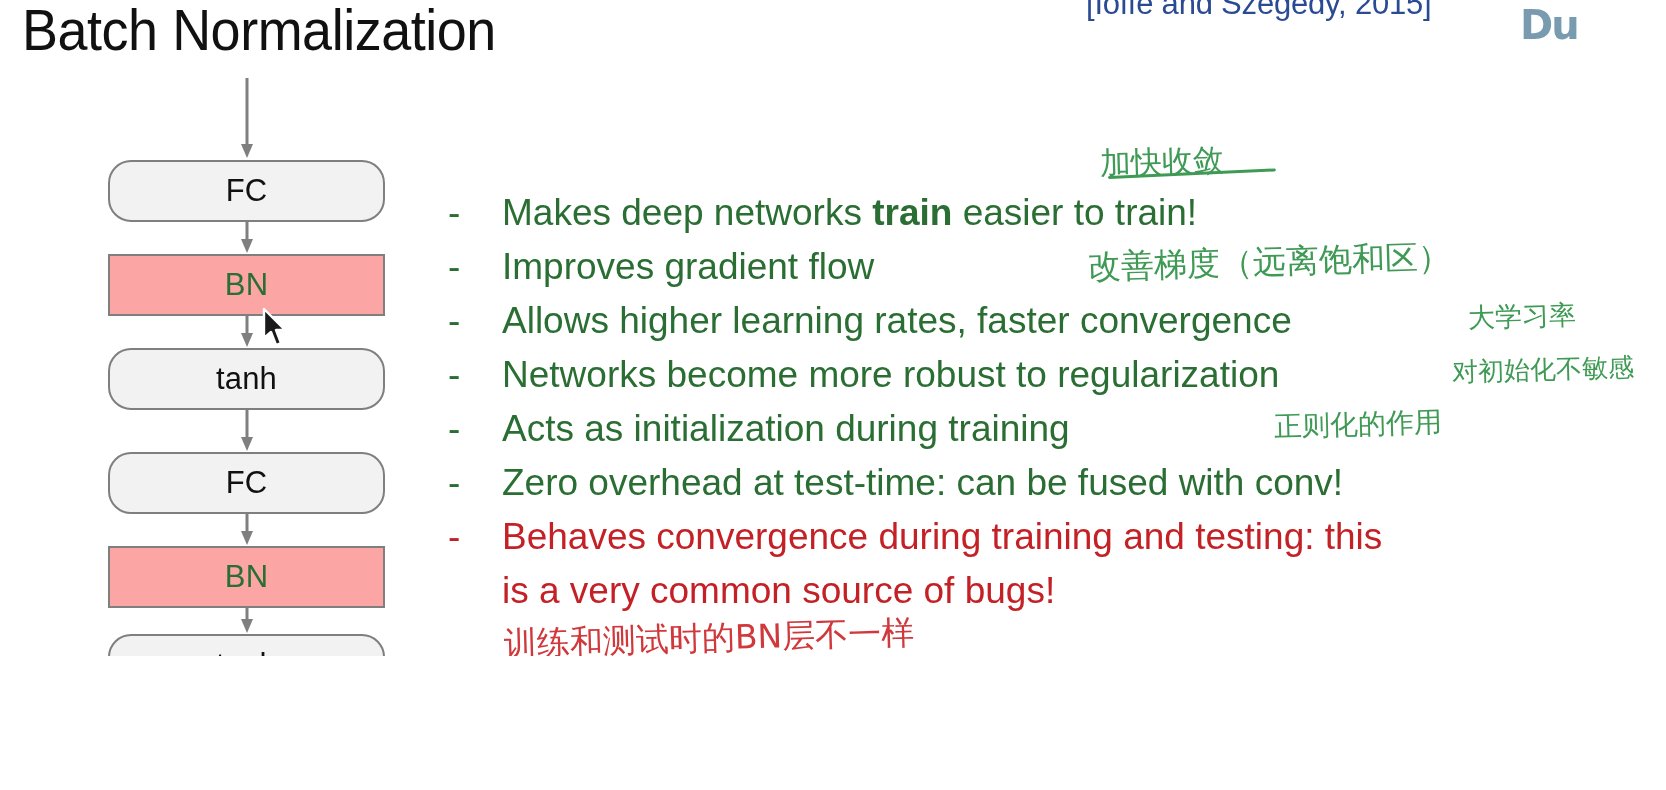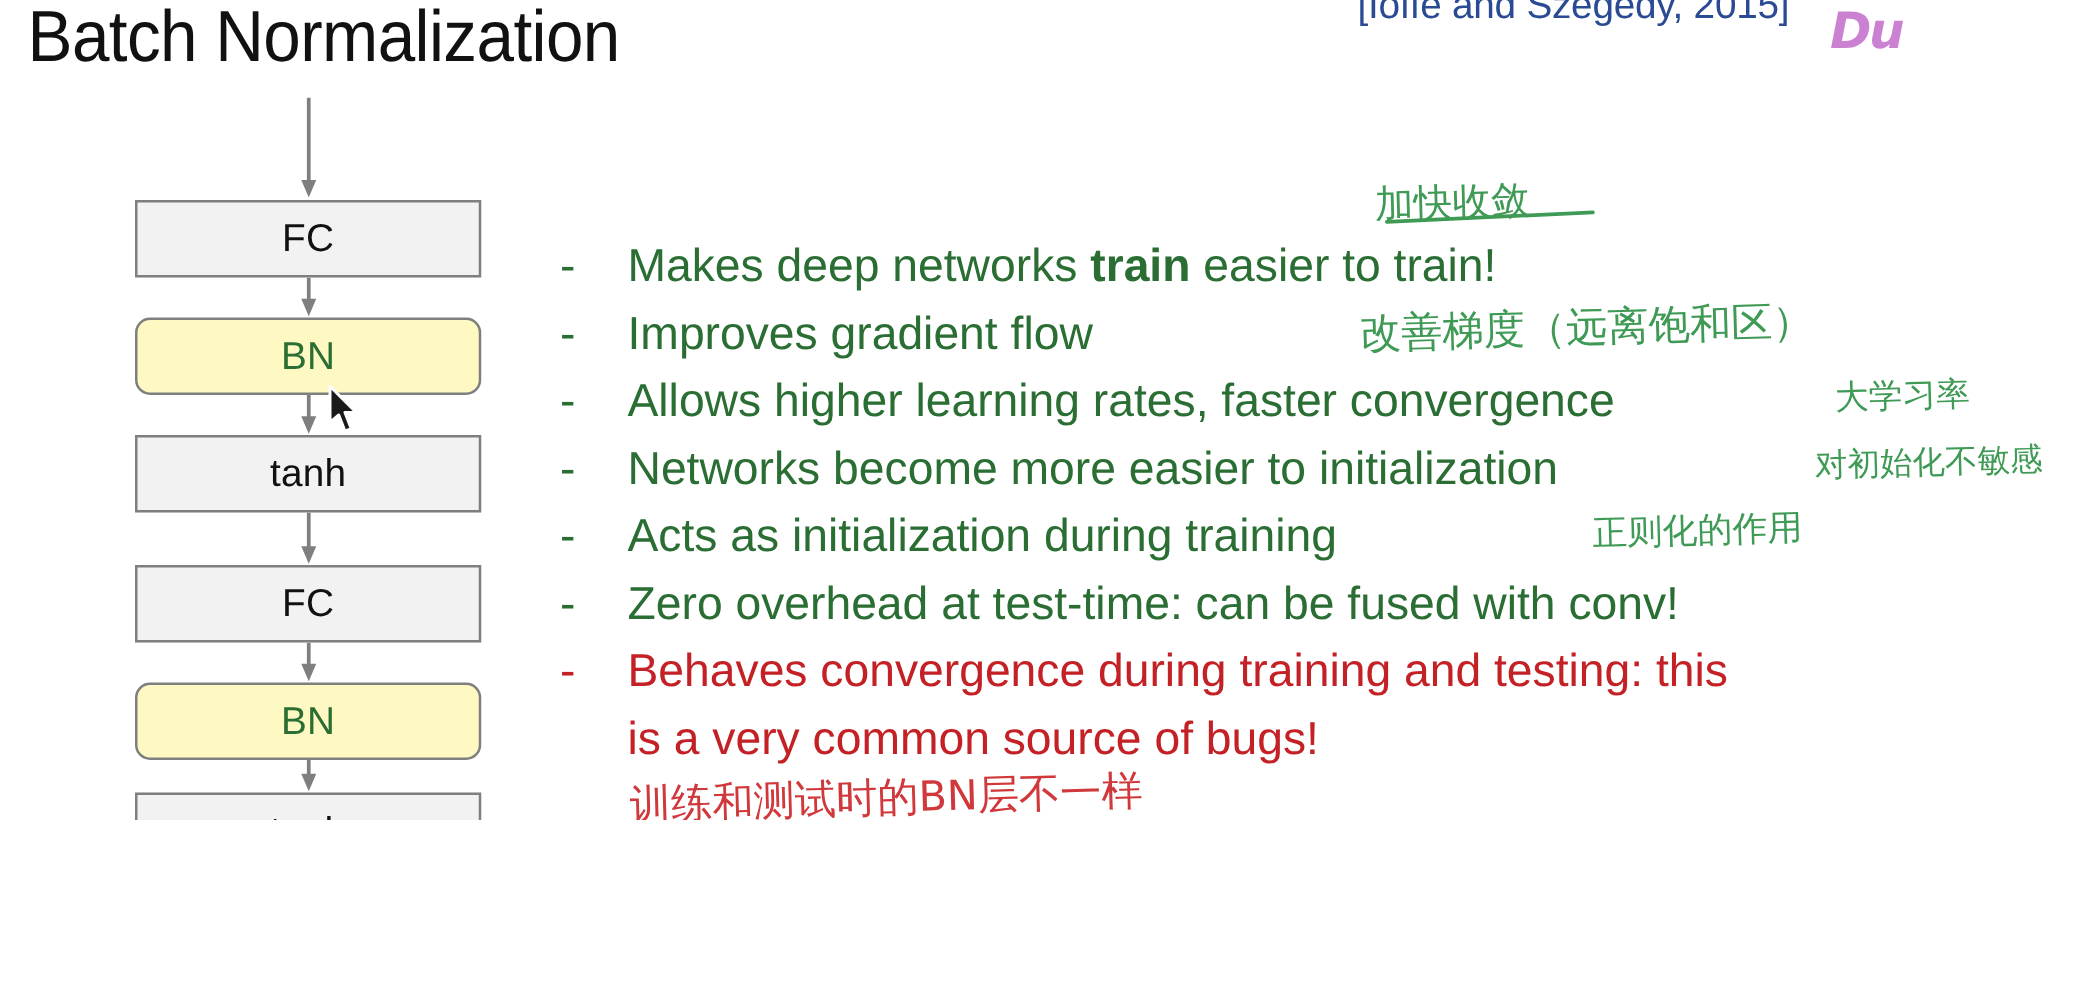--- a/index.html
+++ b/index.html
@@ -44,30 +44,29 @@
     left: 1086px;
     top: -14px;
     font-size: 31px;
     line-height: 36px;
     color: #2a4a93;
     white-space: nowrap;
     letter-spacing: -0.2px;
   }
   #watermark {
     position: absolute;
-    left: 1464px;
+    left: 1520px;
     top: 2px;
     font-size: 40px;
     font-weight: bold;
-    color: #a21caf;
+    color: #0c4a6e;
     opacity: 0.55;
     letter-spacing: -2px;
     white-space: nowrap;
     font-family: "DejaVu Sans", sans-serif;
-    font-style: italic;
   }
 
   
   #flow {
     position: absolute;
     left: 108px;
     top: 78px;
     width: 280px;
   }
   .box {
@@ -75,22 +74,22 @@
     width: 277px;
     height: 62px;
     border: 2px solid #7f7f7f;
     display: flex;
     align-items: center;
     justify-content: center;
     font-size: 31px;
     color: #111111;
     letter-spacing: 0.2px;
   }
-  .box.gray { background: #f2f2f2; }
-  .box.green { background: #fef9c3; border-radius: 12px; }
+  .box.gray { background: #f2f2f2; border-radius: 23px; }
+  .box.green { background: #fca5a5; }
 
   .conn {
     width: 277px;
     display: flex;
     justify-content: center;
   }
   .conn svg { display: block; }
 
   
   #cursor {
@@ -259,21 +258,21 @@
       <span class="btext green">Improves gradient flow</span>
     </div>
 
     <div class="bullet-row">
       <span class="dash green">-</span>
       <span class="btext green">Allows higher learning rates, faster convergence</span>
     </div>
 
     <div class="bullet-row">
       <span class="dash green">-</span>
-      <span class="btext green">Networks become more easier to initialization</span>
+      <span class="btext green">Networks become more robust to regularization</span>
     </div>
 
     <div class="bullet-row">
       <span class="dash green">-</span>
       <span class="btext green">Acts as initialization during training</span>
     </div>
 
     <div class="bullet-row">
       <span class="dash green">-</span>
       <span class="btext green">Zero overhead at test-time: can be fused with conv!</span>

